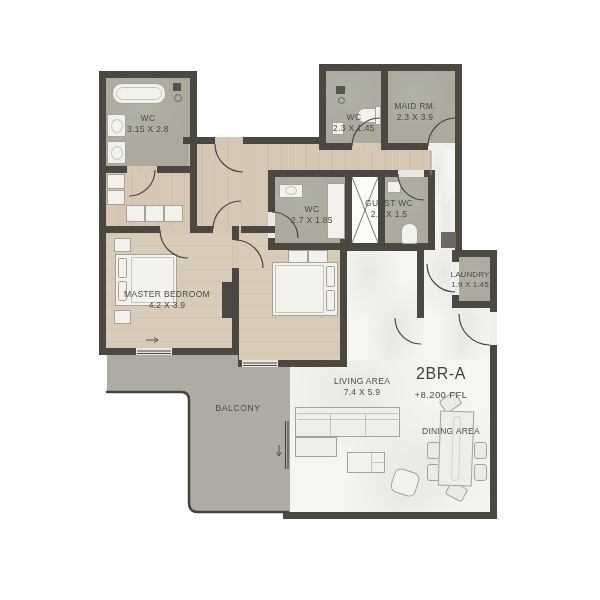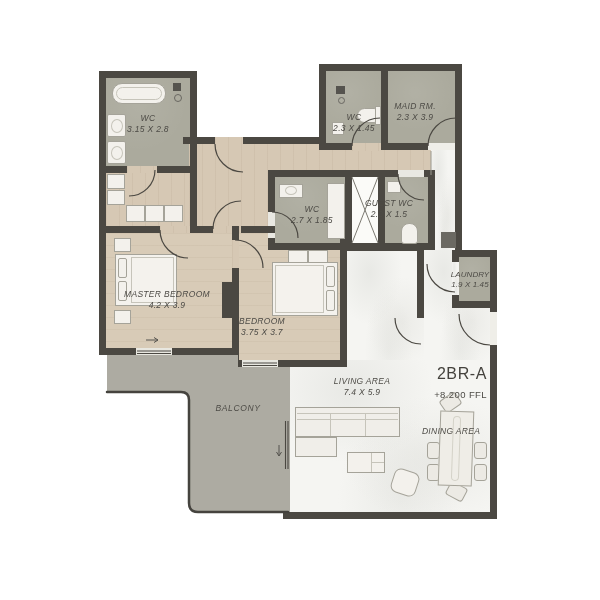--- a/index.html
+++ b/index.html
@@ -15,24 +15,24 @@
   .marble{background:#f5f5f2;
         background-image:radial-gradient(ellipse at 30% 20%,rgba(208,210,205,.35),transparent 42%),
                          radial-gradient(ellipse at 72% 65%,rgba(212,212,206,.30),transparent 45%),
                          radial-gradient(ellipse at 55% 90%,rgba(205,207,202,.25),transparent 40%);}
   .w{position:absolute;background:#4b4842;}
   .furn{position:absolute;background:#f3f1ec;border:1px solid #a5a399;box-sizing:border-box;}
   .furn-inner{position:absolute;border:1px solid #c6c4ba;box-sizing:border-box;}
   .chair{position:absolute;width:13px;height:17px;background:#eceae4;border:1px solid #a5a399;
          border-radius:3px;box-sizing:border-box;}
   .lbl{position:absolute;font-size:8.5px;line-height:1.3;color:#4d4b46;text-align:center;
-       letter-spacing:.3px;font-weight:500;font-style:italic;}
+       letter-spacing:.3px;font-weight:500;}
   .lbl span{display:block;}
   .lbl-sm{font-size:8px;letter-spacing:.1px;}
-  #unit-label{position:absolute;left:395px;top:365px;width:92px;text-align:right;color:#44423d;}
+  #unit-label{position:absolute;left:395px;top:365px;width:92px;text-align:center;color:#44423d;}
   #unit-label .big{font-size:16px;letter-spacing:.6px;font-weight:500;}
   #unit-label .ffl{font-size:9.5px;margin-top:6px;letter-spacing:.4px;color:#4d4b46;}
   svg{position:absolute;left:0;top:0;pointer-events:none;}
 </style>
 </head>
 <body>
 
 <div id="stage">
 
   <div class="fl bath" style="left:106px;top:78px;width:84px;height:88px;"></div>
@@ -210,24 +210,20 @@
   </svg>
 
   <div class="lbl" style="left:106px;top:113px;width:84px;">
     <span>WC</span>
     <span>3.15 X 2.8</span>
   </div>
   <div class="lbl" style="left:124px;top:289px;width:86px;">
     <span>MASTER BEDROOM</span>
     <span>4.2 X 3.9</span>
   </div>
-  <div class="lbl" style="left:219px;top:316px;width:86px;">
-    <span>BEDROOM</span>
-    <span>3.75 X 3.7</span>
-  </div>
   <div class="lbl" style="left:276px;top:204px;width:72px;">
     <span>WC</span>
     <span>2.7 X 1.85</span>
   </div>
   <div class="lbl" style="left:324px;top:112px;width:60px;">
     <span>WC</span>
     <span>2.3 X 1.45</span>
   </div>
   <div class="lbl" style="left:381px;top:101px;width:68px;">
     <span>MAID RM.</span>

